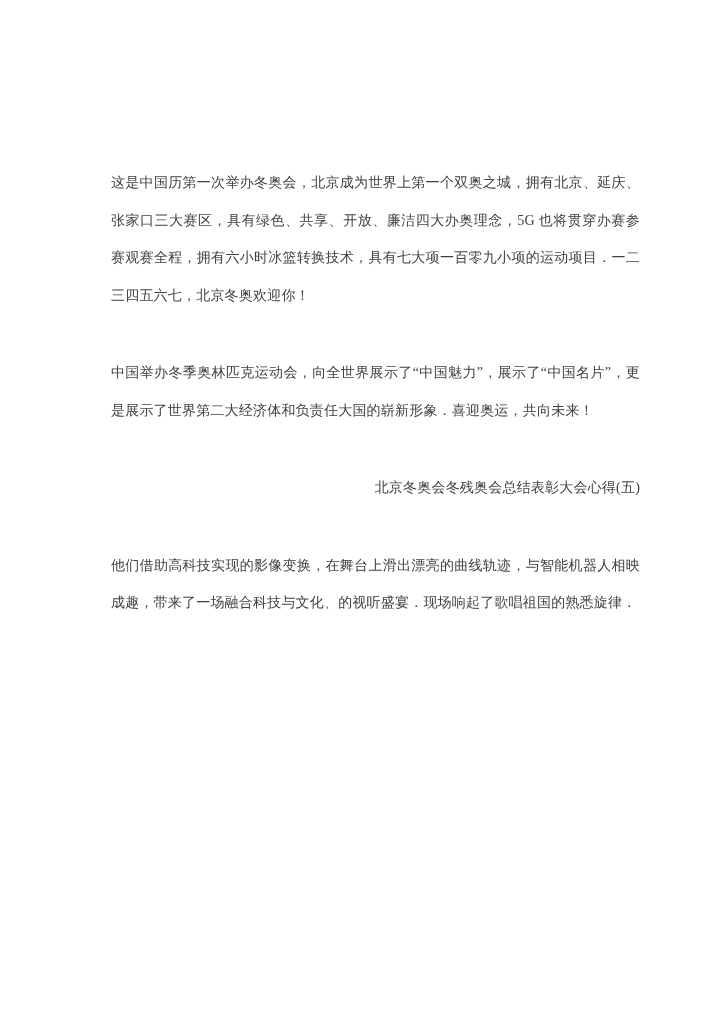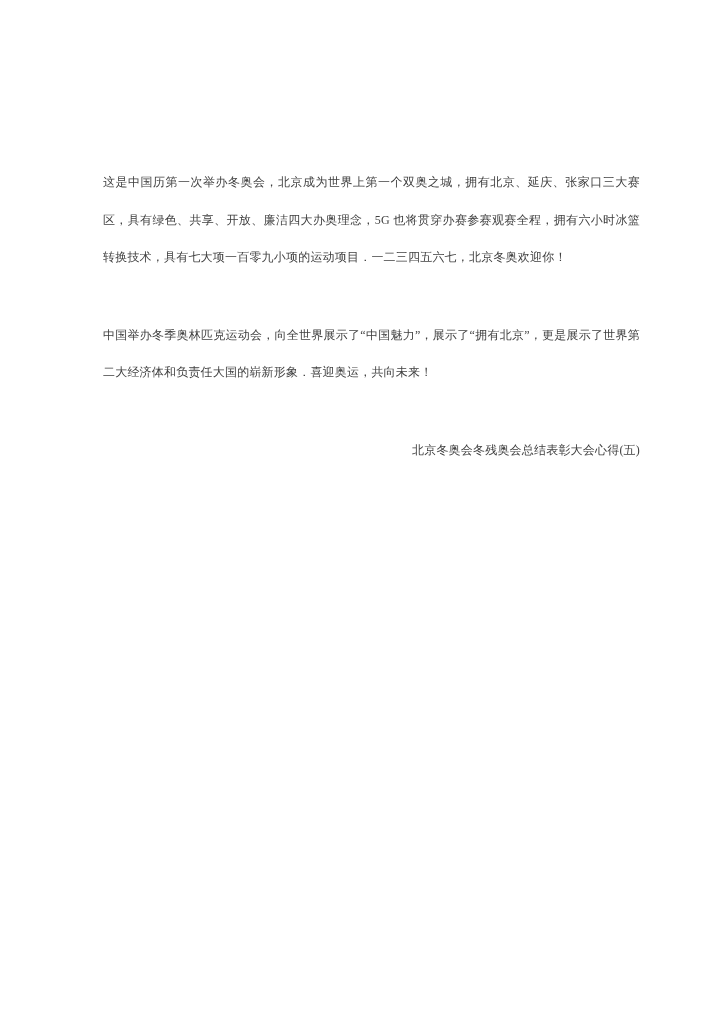--- a/index.html
+++ b/index.html
@@ -14,39 +14,40 @@
     background: #ffffff;
     overflow: hidden;
   }
   .content {
     position: absolute;
     top: 164px;
     left: 95px;
     width: 545px;
   }
   .para {
-    margin: 0 0 40px 8px;
+    margin: 0 0 40px 16px;
     font-family: "Liberation Serif", "DejaVu Serif", serif;
-    font-size: 12px;
+    font-size: 14px;
     line-height: 37.5px;
     color: #3f3f3f;
     text-align: justify;
     text-justify: inter-ideograph;
     letter-spacing: 0.2px;
     word-break: break-all;
   }
   .para:last-child {
     margin-bottom: 0;
   }
   .heading {
     text-align: right;
   }
 </style>
 </head>
 <body>
 
 <div class="page">
   <div class="content">
     <p class="para">这是中国历第一次举办冬奥会，北京成为世界上第一个双奥之城，拥有北京、延庆、张家口三大赛区，具有绿色、共享、开放、廉洁四大办奥理念，5G 也将贯穿办赛参赛观赛全程，拥有六小时冰篮转换技术，具有七大项一百零九小项的运动项目．一二三四五六七，北京冬奥欢迎你！</p>
-    <p class="para">中国举办冬季奥林匹克运动会，向全世界展示了“中国魅力”，展示了“拥有北京”，更是展示了世界第二大经济体和负责任大国的崭新形象．喜迎奥运，共向未来！</p>
+    <p class="para">中国举办冬季奥林匹克运动会，向全世界展示了“中国魅力”，展示了“中国名片”，更是展示了世界第二大经济体和负责任大国的崭新形象．喜迎奥运，共向未来！</p>
     <p class="para heading">北京冬奥会冬残奥会总结表彰大会心得(五)</p>
+    <p class="para">他们借助高科技实现的影像变换，在舞台上滑出漂亮的曲线轨迹，与智能机器人相映成趣，带来了一场融合科技与文化、的视听盛宴．现场响起了歌唱祖国的熟悉旋律．</p>
   </div>
 </div>
 
 </body></html>

